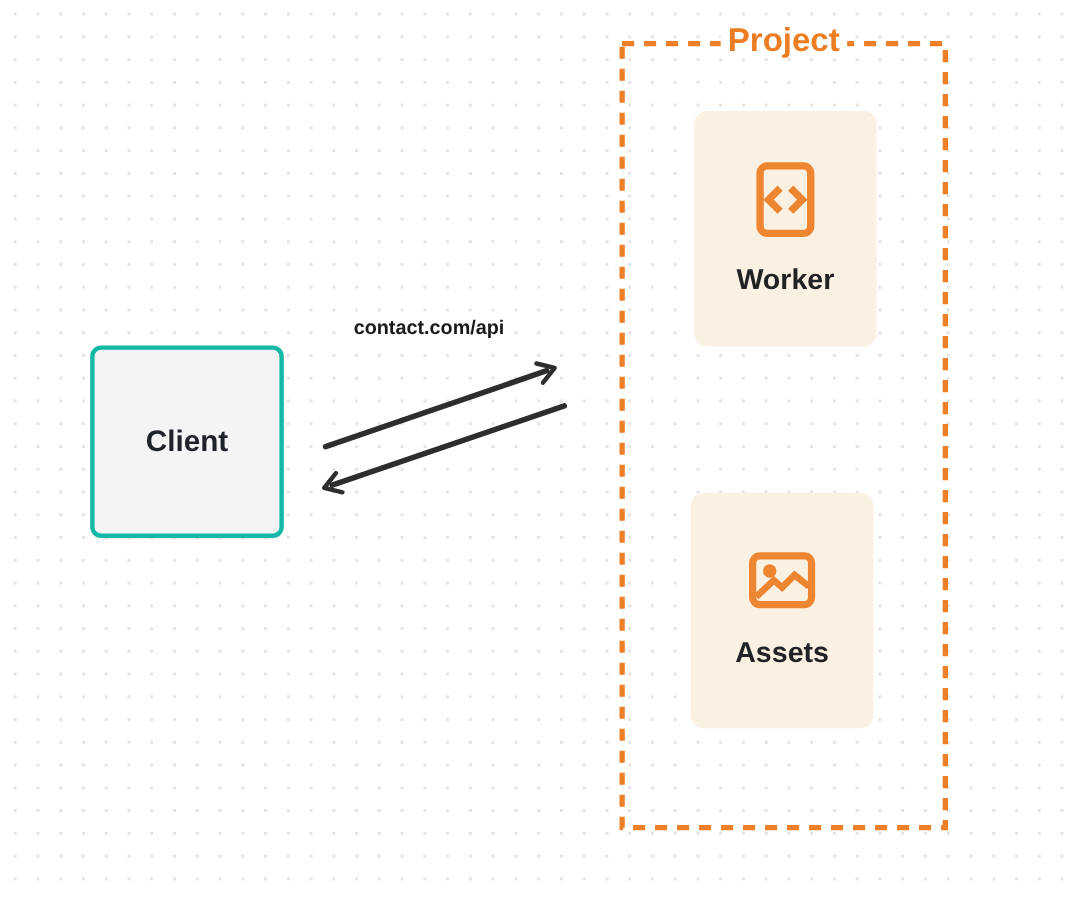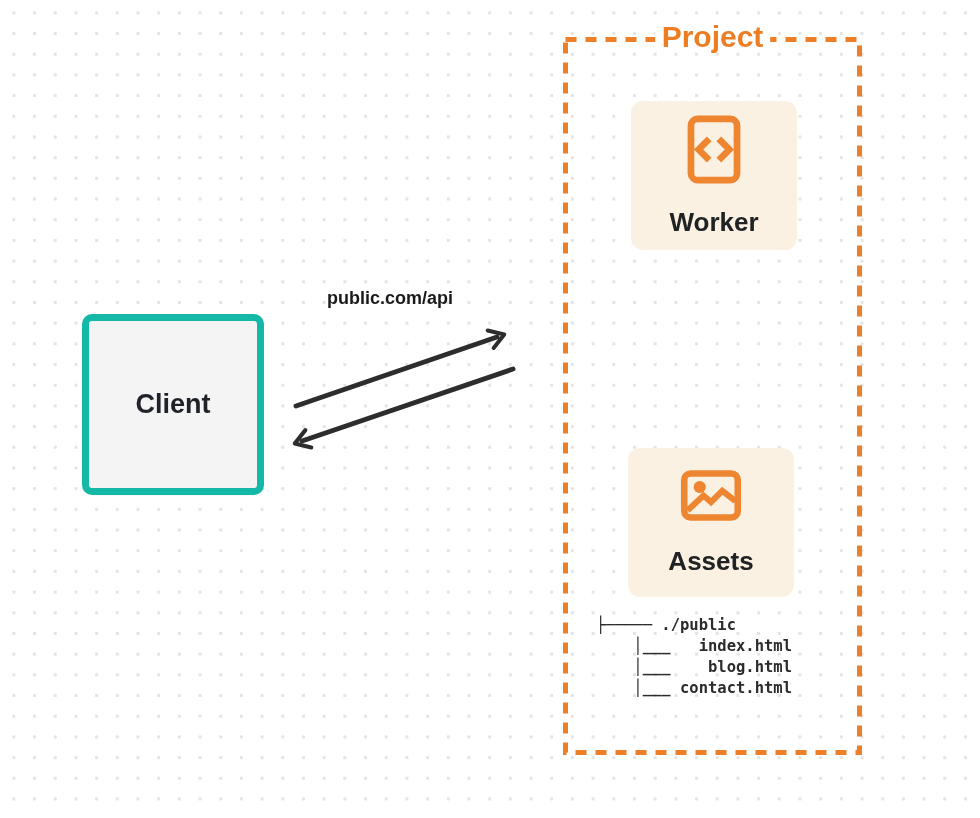--- a/index.html
+++ b/index.html
@@ -6,41 +6,41 @@
   body {
     width: 980px; height: 818px; position: relative; overflow: hidden;
     font-family: "Liberation Sans", sans-serif;
     background-color: #ffffff;
     background-image: radial-gradient(circle, #e4e4e7 1.5px, rgba(0,0,0,0) 1.6px);
     background-size: 20.7px 20.7px;
     background-position: 3.5px 2.5px;
   }
   .client-box {
     position: absolute; left: 82px; top: 314px; width: 168px; height: 167px;
-    background: #f4f4f5; border: 7px solid #14b8a6; border-radius: 10px;
+    background: #f4f4f5; border: 4px solid #14b8a6; border-radius: 10px;
     display: flex; align-items: center; justify-content: center;
     box-shadow: 0 1px 2px rgba(0,0,0,0.04);
   }
   .client-box span { font-size: 27px; font-weight: bold; color: #1f2329; }
   .request-label {
     position: absolute; left: 390px; top: 288px; transform: translateX(-50%);
     font-size: 18px; font-weight: bold; color: #1a1a1a; white-space: nowrap;
   }
   .arrows { position: absolute; left: 0; top: 0; pointer-events: none; }
   .project {
     position: absolute; left: 563px; top: 37px; width: 299px; height: 718px;
   }
   .project-border { position: absolute; left: 0; top: 0; }
   .project-label {
     position: absolute; top: -14px; left: 50%; transform: translateX(-50%);
     font-size: 30px; font-weight: bold; color: #ed7d23;
     background: #ffffff; padding: 0 7px; line-height: 28px; white-space: nowrap;
   }
   .node {
-    position: absolute; width: 166px; height: 149px;
+    position: absolute; width: 166px; height: 214px;
     background: #fbf1e2; border-radius: 12px;
     display: flex; flex-direction: column; align-items: center; justify-content: center;
   }
   .node-worker { left: 68px; top: 64px; }
   .node-assets { left: 65px; top: 411px; justify-content: center; }
   .node .node-label { font-size: 26px; font-weight: bold; color: #202224; }
   .node-worker .icon-wrap { margin-bottom: 22px; }
   .node-assets .icon-wrap { margin-bottom: 24px; }
   .icon-wrap { display: flex; align-items: center; justify-content: center; }
   .file-tree {
@@ -49,21 +49,21 @@
     font-size: 15.5px; line-height: 21px; color: #2b2b2b; font-weight: bold;
   }
 </style>
 </head>
 <body>
 
 <div class="client-box">
   <span>Client</span>
 </div>
 
-<div class="request-label">public.com/api</div>
+<div class="request-label">contact.com/api</div>
 
 <svg class="arrows" width="980" height="818">
   <defs>
     <marker id="arrowhead" viewBox="0 0 12 12" refX="6" refY="6" markerWidth="4.6" markerHeight="4.6" orient="auto">
       <path d="M2.5,1.2 L10,6 L2.5,10.8" fill="none" stroke="#2d2d2d" stroke-width="2.1" stroke-linecap="round" stroke-linejoin="round"></path>
     </marker>
   </defs>
   <line x1="296" y1="406" x2="497" y2="337" stroke="#2d2d2d" stroke-width="5" stroke-linecap="round" marker-end="url(#arrowhead)"></line>
   <line x1="513" y1="369" x2="302" y2="441" stroke="#2d2d2d" stroke-width="5" stroke-linecap="round" marker-end="url(#arrowhead)"></line>
 </svg>
@@ -89,17 +89,13 @@
     <span class="icon-wrap">
       <svg viewBox="0 0 66 56" width="62" height="53">
         <rect x="4.5" y="4.5" width="57" height="47" rx="7" fill="none" stroke="#ee8530" stroke-width="7"></rect>
         <circle cx="21" cy="19" r="6.5" fill="#ee8530"></circle>
         <path d="M8 44 L25 28 L33 35 L45 23 L59 34" fill="none" stroke="#ee8530" stroke-width="6.5" stroke-linejoin="miter"></path>
       </svg>
     </span>
     <span class="node-label">Assets</span>
   </div>
 
-  <pre class="file-tree">├───── ./public
-    │___   index.html
-    │___    blog.html
-    │___ contact.html</pre>
 </div>
 
 </body></html>

